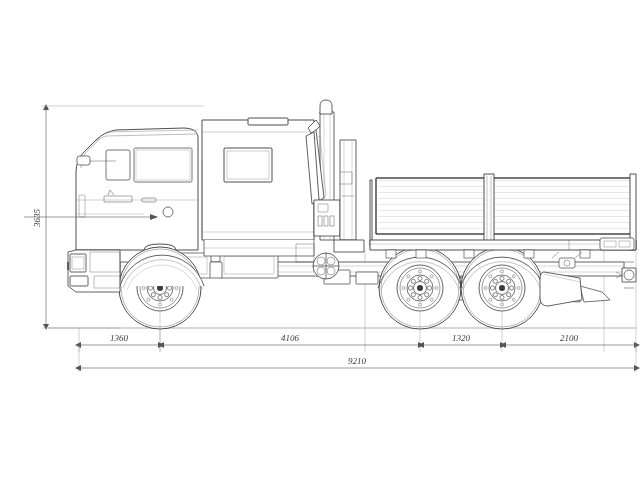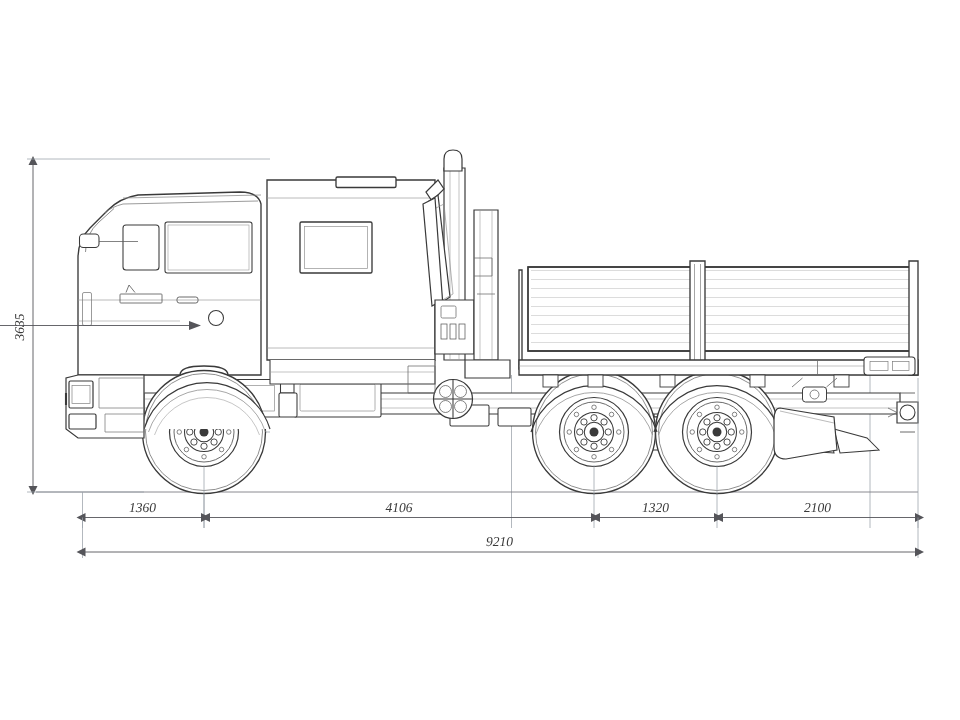--- a/index.html
+++ b/index.html
@@ -1,18 +1,18 @@
 <!DOCTYPE html>
 <html><head>
 <meta charset="utf-8">
 <style>
   html,body{margin:0;padding:0;background:#ffffff;}
   body{width:640px;height:480px;overflow:hidden;
        font-family:"Liberation Serif", serif;}
-  #stage{position:relative;width:569px;height:480px;background:#ffffff;}
+  #stage{position:relative;width:569px;height:480px;background:#ffffff;padding-left:24px;}
   svg{display:block;}
   .dimtext{font-family:"Liberation Serif", serif;font-size:9px;fill:#3a3a3a;font-style:italic;}
 </style>
 </head>
 <body>
 
 <div id="stage">
 <svg width="640" height="480" viewBox="0 0 640 480">
   <defs>
     <marker id="ar" markerWidth="9" markerHeight="9" refX="8" refY="3" orient="auto" markerUnits="userSpaceOnUse">

